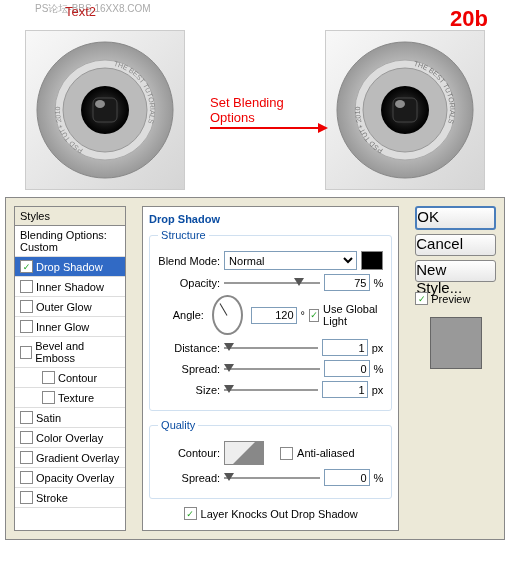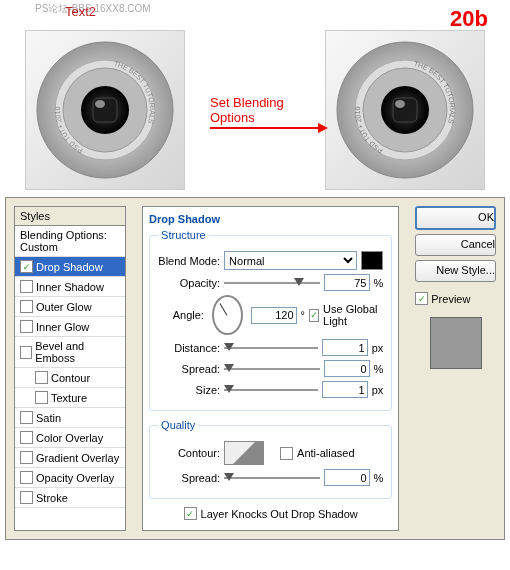--- a/index.html
+++ b/index.html
@@ -13,39 +13,39 @@
 .lens svg{width:100%;height:100%}
 .arrow{position:absolute;left:210px;top:95px;width:110px}
 .arrow-label{color:#e00;font-size:13px;text-align:left;margin-bottom:2px}
 .arrow-line{height:2px;background:#e00;position:relative}
 .arrow-line:after{content:"";position:absolute;right:-8px;top:-4px;border-left:10px solid #e00;border-top:5px solid transparent;border-bottom:5px solid transparent}
 .dialog{display:flex;background:#ece9d8;border:1px solid #888;padding:8px;gap:16px;margin:0 5px}
 .styles{width:120px;background:#fff;border:1px solid #888}
 .styles-hdr{background:#ece9d8;border-bottom:1px solid #888;padding:3px 5px}
 .styles-item{padding:3px 5px;border-bottom:1px solid #ddd;display:flex;align-items:center;gap:3px;min-height:13px;cursor:pointer}
 .styles-item.sel{background:#316ac5;color:#fff}
-.styles-item.indent{padding-left:20px}
+.styles-item.indent{padding-left:27px}
 .cb{width:11px;height:11px;border:1px solid #888;background:#fff;display:inline-flex;align-items:center;justify-content:center;font-size:9px;color:#21a121}
 .main{flex:1;background:#fff;border:1px solid #888;padding:6px}
 .title{color:#0b4da2;font-weight:bold;margin-bottom:4px}
 fieldset{border:1px solid #d0e0f0;border-radius:3px;margin:0 0 8px 0;padding:6px 8px 8px}
 legend{color:#0b4da2;padding:0 3px}
 .row{display:flex;align-items:center;margin:4px 0;gap:4px}
 .lbl{width:62px;text-align:right}
 select{font-size:11px;flex:1;height:19px;border:1px solid #7f9db9;background:#fff}
 .swatch{width:20px;height:17px;border:1px solid #888;background:#000}
 .slider{flex:1;height:16px;position:relative}
 .slider:before{content:"";position:absolute;left:0;right:0;top:7px;height:2px;background:#999}
 .slider-thumb{position:absolute;top:3px;width:0;height:0;border-left:5px solid transparent;border-right:5px solid transparent;border-top:8px solid #555}
 .num{width:40px;height:15px;border:1px solid #7f9db9;text-align:right;padding:0 2px;font-size:11px}
 .angle{width:36px;height:36px;border:2px solid #888;border-radius:50%;position:relative;margin:0 4px}
 .angle-hand{position:absolute;left:50%;top:50%;width:14px;height:1px;background:#333;transform-origin:left;transform:rotate(-120deg)}
 .contour{width:38px;height:22px;border:1px solid #888;background:linear-gradient(135deg,#eee 49%,#888 51%);display:inline-block}
 .side{width:88px;display:flex;flex-direction:column;gap:4px}
-.btn{height:20px;border:1px solid #888;background:linear-gradient(#fefefe,#e8e8e8);border-radius:3px;text-align:right;line-height:18px;cursor:pointer;font-size:11px}
+.btn{height:20px;border:1px solid #888;background:linear-gradient(#fefefe,#e8e8e8);border-radius:3px;text-align:left;line-height:18px;cursor:pointer;font-size:15px}
 .btn.primary{border:2px solid #4a7ebb}
 .preview-label{display:flex;align-items:center;gap:3px;margin-top:6px}
 .preview-sw{width:50px;height:50px;background:#999;margin:8px auto;border:1px solid #666}
 </style>
 </head>
 <body>
 
 <div class="header">
 <span class="watermark">PS论坛-BBS.16XX8.COM</span>
 <span class="label">Text2</span>

